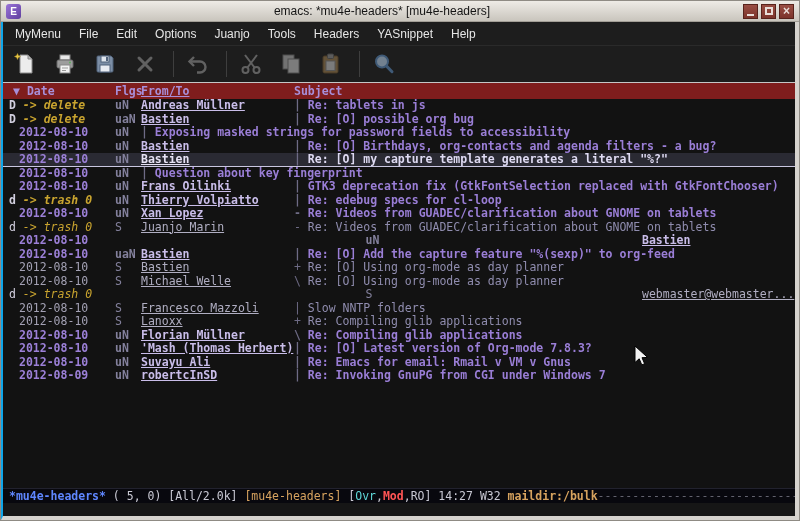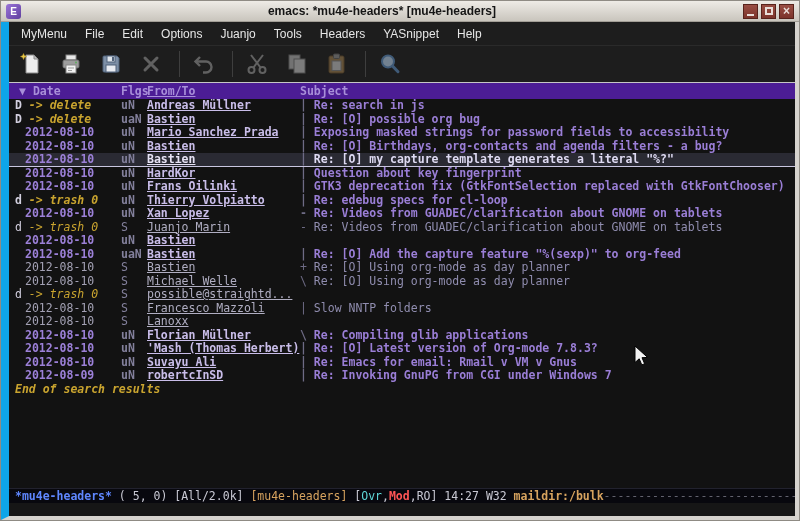--- a/index.html
+++ b/index.html
@@ -9,55 +9,55 @@
            border:1px solid #8f8b84; background:#d6d3ce; }
 
   
   .titlebar { height:21px; background:linear-gradient(#eeebe6,#c9c5bd);
               display:flex; align-items:center; padding:0 5px;
               border-bottom:1px solid #a29e96; flex:none; }
   .win-icon { width:15px; height:15px; border-radius:3px;
               background:linear-gradient(135deg,#9a74d8,#5f3e9e);
               color:#fff; font-size:10px; font-weight:bold;
               display:flex; align-items:center; justify-content:center; flex:none; }
-  .title { flex:1; text-align:center; font-size:12px; font-weight:bold; color:#151515;
+  .title { flex:1; text-align:center; font-size:12px; font-weight:normal; color:#151515;
            white-space:nowrap; overflow:hidden; }
   .controls { display:flex; gap:3px; flex:none; }
   .wbtn { width:15px; height:15px; background:linear-gradient(#9a4e44,#7c342b);
           border:1px solid #58231c; display:flex; align-items:center; justify-content:center; }
   .g-min { width:7px; height:2px; background:#e9ded9; margin-top:8px; }
   .g-max { width:8px; height:8px; border:2px solid #e9ded9; }
   .g-close { color:#e9ded9; font-size:12px; font-weight:bold; line-height:1; }
 
   
   .frame-body { flex:1; display:flex; flex-direction:column; min-height:0;
-                border-left:8px solid #0ea5e9; border-right:4px solid #d6d3ce;
+                border-left:2px solid #0ea5e9; border-right:4px solid #d6d3ce;
                 border-bottom:4px solid #d6d3ce; background:#121212; }
 
   .menubar { height:23px; background:#1d1d1d; display:flex; align-items:center;
              padding:0 3px; flex:none; }
   .menu-item { color:#e6e6e6; font-size:12px; padding:3px 9px; white-space:nowrap; }
 
   .toolbar { height:37px; background:#1d1d1d; display:flex; align-items:center;
              padding:0 8px; border-top:1px solid #2a2a2a; flex:none; }
   .tb-btn { width:28px; height:28px; margin-right:12px; display:flex;
             align-items:center; justify-content:center; flex:none; }
   .tb-btn svg { width:24px; height:24px; }
   .tb-btn.disabled { opacity:.45; }
   .tb-sep { width:1px; height:26px; background:#3e3e3e; margin:0 10px 0 2px; flex:none; }
 
   
   .editor { flex:1; display:flex; flex-direction:column; background:#121212;
             border-top:1px solid #c6c6c6; min-height:0;
             font-family:"DejaVu Sans Mono", monospace; font-size:11.5px; }
-  .header-line { height:16px; line-height:16px; background:#4c1d95; color:#a88fd9;
+  .header-line { height:16px; line-height:16px; background:#7f1d1d; color:#a88fd9;
                  font-weight:bold; display:flex; padding-left:6px; white-space:pre; flex:none; }
   .header-line .hcol { overflow:visible; }
 
-  .msg-row { display:flex; height:13.5px; line-height:13.5px; padding-left:6px; white-space:pre; }
+  .msg-row { display:flex; height:13.5px; line-height:13.5px; padding-left:6px; white-space:pre;justify-content:space-between; }
   .c-date { width:106px; flex:none; overflow:hidden; }
   .c-date.dated { padding-left:10px; }
   .c-flags { width:26px; flex:none; color:#83809c; }
   .c-from { width:153px; flex:none; overflow:hidden;text-decoration:underline; }
   .c-subject { flex:1; overflow:hidden; }
   .thread-prefix { color:#6e6b85; }
 
   .msg-row.unread { font-weight:bold; }
   .msg-row.unread .c-date { color:#9c80d8; }
   .msg-row.unread .c-from { color:#c9bde9; }
@@ -196,44 +196,43 @@
     <div class="editor">
 
       <div class="header-line">
         <span class="hcol c-date" style="padding-left:4px;"><span>▼</span> <span>Date</span></span>
         <span class="hcol c-flags" style="color:#a88fd9;text-align:right;">Flgs</span>
         <span class="hcol c-from">From/To</span>
         <span class="hcol c-subject">Subject</span>
       </div>
 
       <div class="rows">
-          <div class="msg-row unread"><span class="c-date marked"><span class="mark-ch">D </span><span class="mark-target">-&gt; delete</span></span><span class="c-flags">uN</span><span class="c-from">Andreas Müllner</span><span class="c-subject"><span class="thread-prefix">| </span><span class="subject-text">Re: search in js</span></span></div>
+          <div class="msg-row unread"><span class="c-date marked"><span class="mark-ch">D </span><span class="mark-target">-&gt; delete</span></span><span class="c-flags">uN</span><span class="c-from">Andreas Müllner</span><span class="c-subject"><span class="thread-prefix">| </span><span class="subject-text">Re: tablets in js</span></span></div>
           <div class="msg-row unread"><span class="c-date marked"><span class="mark-ch">D </span><span class="mark-target">-&gt; delete</span></span><span class="c-flags">uaN</span><span class="c-from">Bastien</span><span class="c-subject"><span class="thread-prefix">| </span><span class="subject-text">Re: [O] possible org bug</span></span></div>
-          <div class="msg-row unread"><span class="c-date dated">2012-08-10</span><span class="c-flags">uN</span><span class="c-from">Mario Sanchez Prada</span><span class="c-subject"><span class="thread-prefix">| </span><span class="subject-text">Exposing masked strings for password fields to accessibility</span></span></div>
+          <div class="msg-row unread"><span class="c-date dated">2012-08-10</span><span class="c-flags">uN</span><span class="c-subject"><span class="thread-prefix">| </span><span class="subject-text">Exposing masked strings for password fields to accessibility</span></span></div>
           <div class="msg-row unread"><span class="c-date dated">2012-08-10</span><span class="c-flags">uN</span><span class="c-from">Bastien</span><span class="c-subject"><span class="thread-prefix">| </span><span class="subject-text">Re: [O] Birthdays, org-contacts and agenda filters - a bug?</span></span></div>
           <div class="msg-row unread current"><span class="c-date dated">2012-08-10</span><span class="c-flags">uN</span><span class="c-from">Bastien</span><span class="c-subject"><span class="thread-prefix">| </span><span class="subject-text">Re: [O] my capture template generates a literal "%?"</span></span></div>
-          <div class="msg-row unread"><span class="c-date dated">2012-08-10</span><span class="c-flags">uN</span><span class="c-from">HardKor</span><span class="c-subject"><span class="thread-prefix">| </span><span class="subject-text">Question about key fingerprint</span></span></div>
+          <div class="msg-row unread"><span class="c-date dated">2012-08-10</span><span class="c-flags">uN</span><span class="c-subject"><span class="thread-prefix">| </span><span class="subject-text">Question about key fingerprint</span></span></div>
           <div class="msg-row unread"><span class="c-date dated">2012-08-10</span><span class="c-flags">uN</span><span class="c-from">Frans Oilinki</span><span class="c-subject"><span class="thread-prefix">| </span><span class="subject-text">GTK3 deprecation fix (GtkFontSelection replaced with GtkFontChooser)</span></span></div>
           <div class="msg-row unread"><span class="c-date marked"><span class="mark-ch">d </span><span class="mark-target">-&gt; trash 0</span></span><span class="c-flags">uN</span><span class="c-from">Thierry Volpiatto</span><span class="c-subject"><span class="thread-prefix">| </span><span class="subject-text">Re: edebug specs for cl-loop</span></span></div>
           <div class="msg-row unread"><span class="c-date dated">2012-08-10</span><span class="c-flags">uN</span><span class="c-from">Xan Lopez</span><span class="c-subject"><span class="thread-prefix">- </span><span class="subject-text">Re: Videos from GUADEC/clarification about GNOME on tablets</span></span></div>
           <div class="msg-row read"><span class="c-date marked"><span class="mark-ch">d </span><span class="mark-target">-&gt; trash 0</span></span><span class="c-flags">S</span><span class="c-from">Juanjo Marin</span><span class="c-subject"><span class="thread-prefix">- </span><span class="subject-text">Re: Videos from GUADEC/clarification about GNOME on tablets</span></span></div>
           <div class="msg-row unread"><span class="c-date dated">2012-08-10</span><span class="c-flags">uN</span><span class="c-from">Bastien</span></div>
           <div class="msg-row unread"><span class="c-date dated">2012-08-10</span><span class="c-flags">uaN</span><span class="c-from">Bastien</span><span class="c-subject"><span class="thread-prefix">| </span><span class="subject-text">Re: [O] Add the capture feature "%(sexp)" to org-feed</span></span></div>
           <div class="msg-row read"><span class="c-date dated">2012-08-10</span><span class="c-flags">S</span><span class="c-from">Bastien</span><span class="c-subject"><span class="thread-prefix">+ </span><span class="subject-text">Re: [O] Using org-mode as day planner</span></span></div>
           <div class="msg-row read"><span class="c-date dated">2012-08-10</span><span class="c-flags">S</span><span class="c-from">Michael Welle</span><span class="c-subject"><span class="thread-prefix">\ </span><span class="subject-text">Re: [O] Using org-mode as day planner</span></span></div>
-          <div class="msg-row read"><span class="c-date marked"><span class="mark-ch">d </span><span class="mark-target">-&gt; trash 0</span></span><span class="c-flags">S</span><span class="c-from">possible@straightd...</span></div>
+          <div class="msg-row read"><span class="c-date marked"><span class="mark-ch">d </span><span class="mark-target">-&gt; trash 0</span></span><span class="c-flags">S</span><span class="c-from">webmaster@webmaster...</span></div>
           <div class="msg-row read"><span class="c-date dated">2012-08-10</span><span class="c-flags">S</span><span class="c-from">Francesco Mazzoli</span><span class="c-subject"><span class="thread-prefix">| </span><span class="subject-text">Slow NNTP folders</span></span></div>
-          <div class="msg-row read"><span class="c-date dated">2012-08-10</span><span class="c-flags">S</span><span class="c-from">Lanoxx</span></div>
+          <div class="msg-row read"><span class="c-date dated">2012-08-10</span><span class="c-flags">S</span><span class="c-from">Lanoxx</span><span class="c-subject"><span class="thread-prefix">+ </span><span class="subject-text">Re: Compiling glib applications</span></span></div>
           <div class="msg-row unread"><span class="c-date dated">2012-08-10</span><span class="c-flags">uN</span><span class="c-from">Florian Müllner</span><span class="c-subject"><span class="thread-prefix">\ </span><span class="subject-text">Re: Compiling glib applications</span></span></div>
           <div class="msg-row unread"><span class="c-date dated">2012-08-10</span><span class="c-flags">uN</span><span class="c-from">'Mash (Thomas Herbert)</span><span class="c-subject"><span class="thread-prefix">| </span><span class="subject-text">Re: [O] Latest version of Org-mode 7.8.3?</span></span></div>
           <div class="msg-row unread"><span class="c-date dated">2012-08-10</span><span class="c-flags">uN</span><span class="c-from">Suvayu Ali</span><span class="c-subject"><span class="thread-prefix">| </span><span class="subject-text">Re: Emacs for email: Rmail v VM v Gnus</span></span></div>
           <div class="msg-row unread"><span class="c-date dated">2012-08-09</span><span class="c-flags">uN</span><span class="c-from">robertcInSD</span><span class="c-subject"><span class="thread-prefix">| </span><span class="subject-text">Re: Invoking GnuPG from CGI under Windows 7</span></span></div>
         </div>
 
-      <div class="end-line">End of search results</div>
 
       <div class="filler"></div>
 
       <div class="modeline"><span class="ml-buffer">*mu4e-headers*</span><span class="ml-plain"> ( 5, 0) </span><span class="ml-plain">[All/2.0k] </span><span class="ml-mode">[mu4e-headers]</span><span class="ml-plain"> [</span><span class="ml-ovr">Ovr</span><span class="ml-plain">,</span><span class="ml-mod">Mod</span><span class="ml-plain">,RO]</span><span class="ml-plain"> 14:27 W32 </span><span class="ml-folder">maildir:/bulk</span><span class="ml-dashes">------------------------------------------------------------</span></div>
 
       <div class="echo"></div>
 
     </div>
   </div>
 

